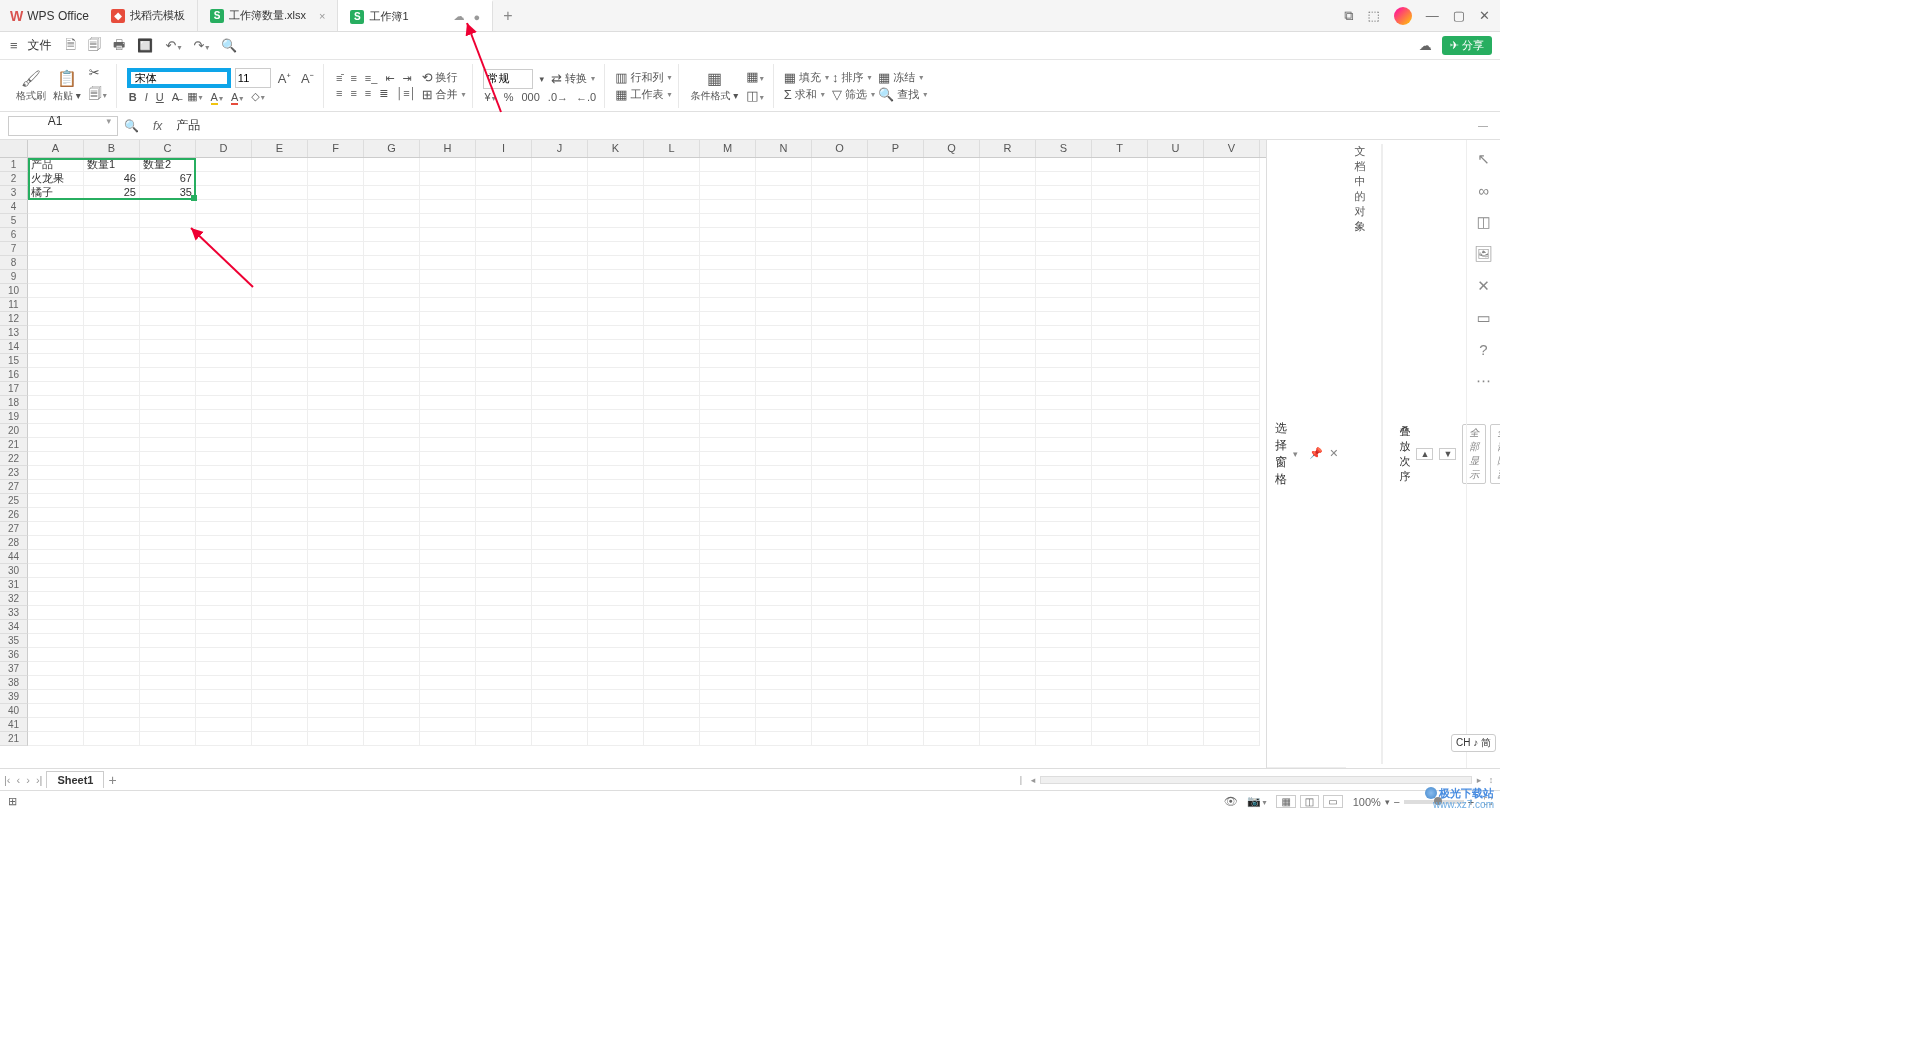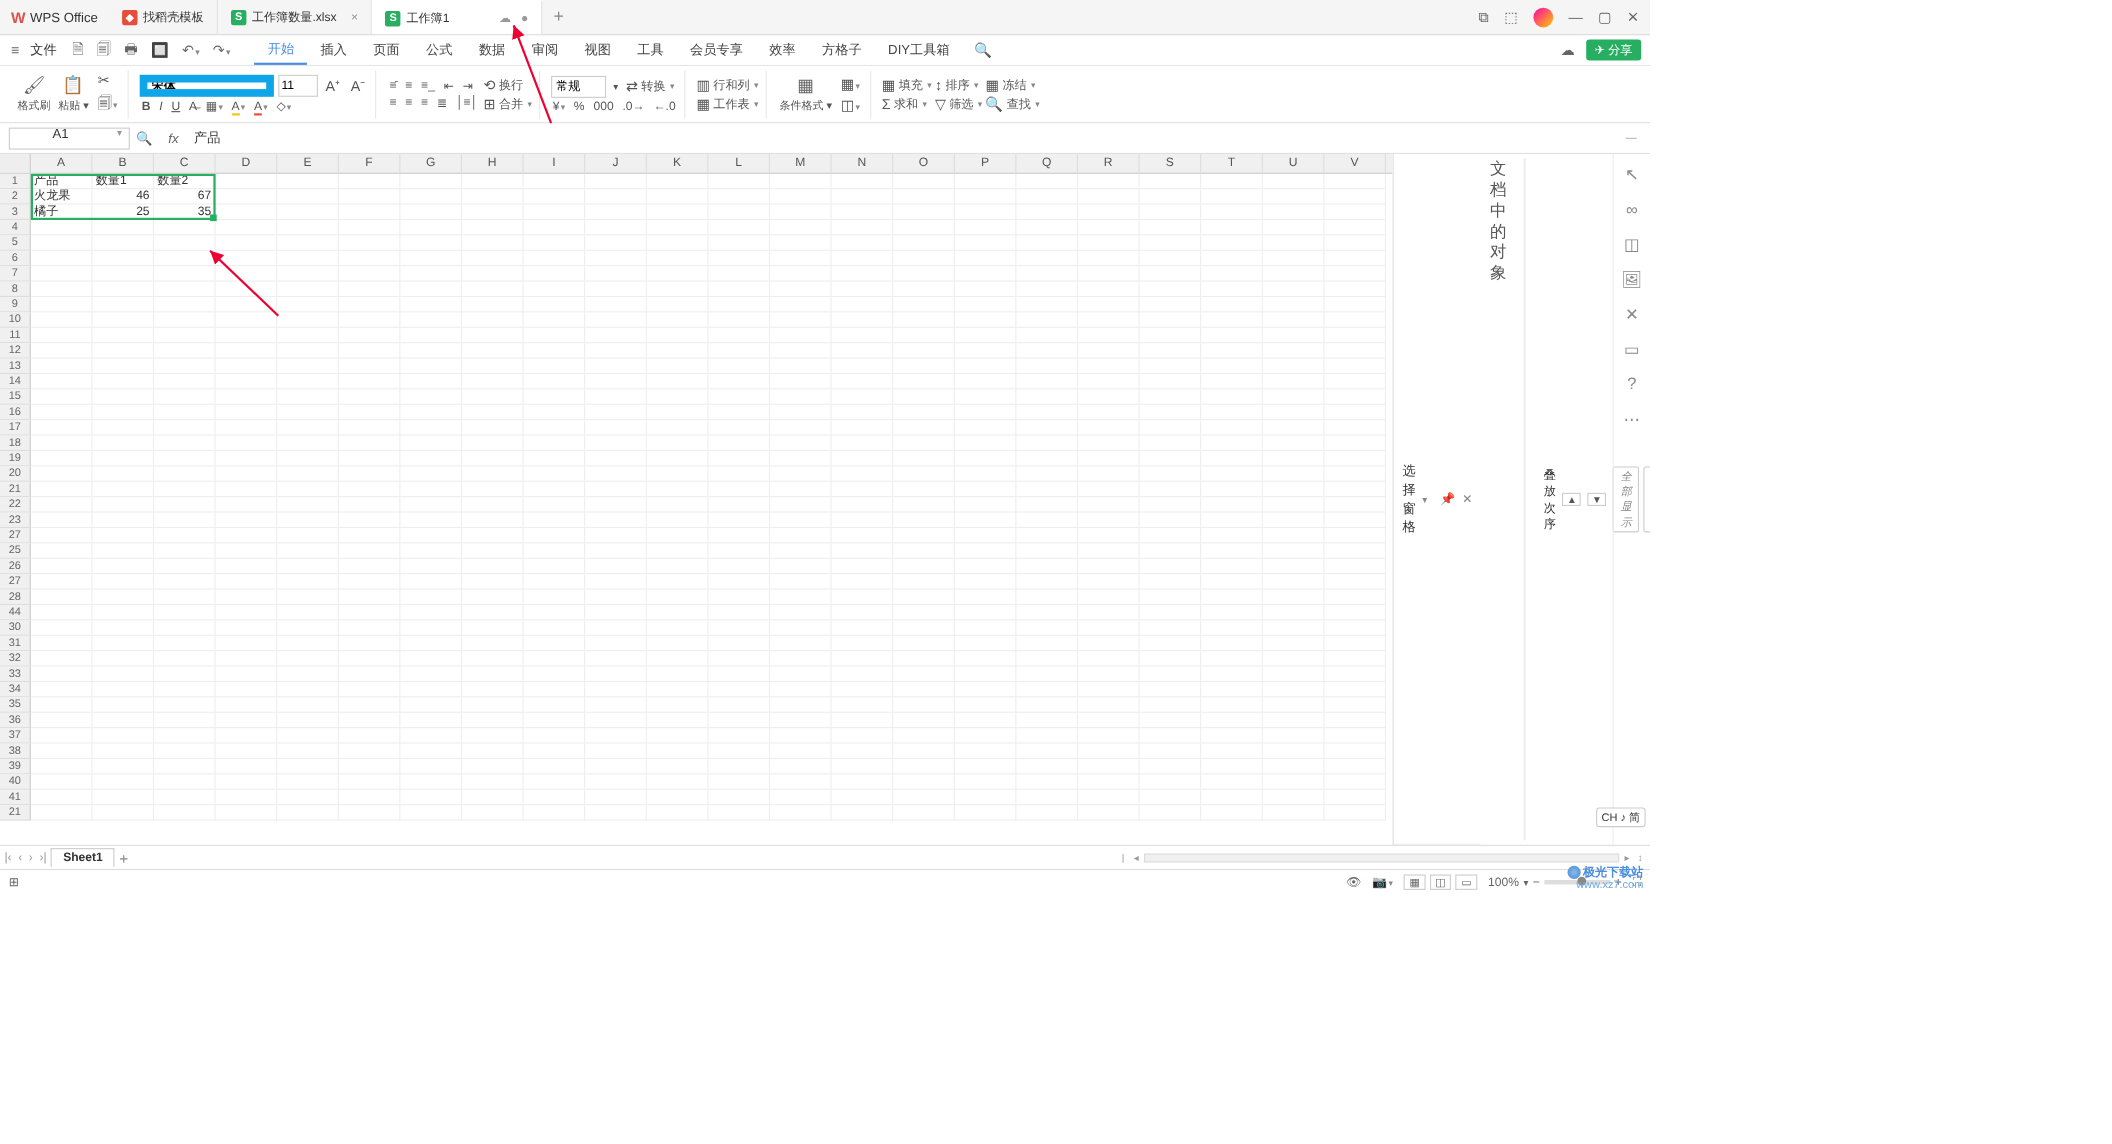--- a/index.html
+++ b/index.html
@@ -36,21 +36,21 @@
 
 .ribbon { height: 52px; display: flex; align-items: center; padding: 2px 8px; border-bottom: 1px solid #e0e0e0; gap: 4px; overflow: hidden; }
 .ribbon-group { display: flex; align-items: center; gap: 3px; padding: 0 6px; border-right: 1px solid #e8e8e8; height: 44px; }
 .ribbon-group:last-child { border-right: none; }
 .rb-col { display: flex; flex-direction: column; align-items: center; gap: 1px; font-size: 10px; color: #555; cursor: pointer; padding: 0 2px; }
 .rb-col .ic { font-size: 16px; color: #666; }
 .rb-btn { font-size: 13px; color: #555; cursor: pointer; padding: 1px 3px; }
 .rb-stack { display: flex; flex-direction: column; gap: 2px; }
 .rb-row { display: flex; gap: 4px; align-items: center; }
 .rb-row.small .rb-btn { font-size: 11px; padding: 0 2px; }
-.font-select { width: 122px; height: 20px; border: 7px solid #0ea5e9; font-size: 11px; padding: 0 4px; font-weight: bold; }
+.font-select { width: 104px; height: 20px; border: 4px solid #0ea5e9; font-size: 11px; padding: 0 4px; }
 .size-select { width: 36px; height: 20px; border: 1px solid #ccc; font-size: 11px; padding: 0 2px; }
 .num-select { width: 50px; height: 20px; border: 1px solid #ccc; font-size: 11px; padding: 0 4px; }
 .rb-drop::after { content: "▾"; font-size: 8px; margin-left: 1px; color: #888; }
 .underline-red { border-bottom: 2px solid #e74c3c; padding-bottom: 0; }
 .underline-yellow { border-bottom: 2px solid #f1c40f; padding-bottom: 0; }
 .lbl-btn { font-size: 11px; color: #555; display: flex; align-items: center; gap: 3px; cursor: pointer; }
 .lbl-btn .ic { font-size: 13px; }
 
 
 .formula-bar { height: 28px; display: flex; align-items: center; border-bottom: 1px solid #e0e0e0; padding: 0 8px; gap: 6px; }
@@ -79,21 +79,21 @@
 .arrow { position: absolute; pointer-events: none; }
 .arrow1 { left: 463px; top: 0; }
 .arrow2 { left: 185px; top: 65px; }
 .arrow svg { overflow: visible; }
 
 
 .side-pane { width: 200px; border-left: 1px solid #ddd; display: flex; flex-direction: row; }
 .side-head { display: flex; align-items: center; padding: 4px 8px; border-bottom: 1px solid #eee; font-size: 12px; gap: 6px; }
 .side-head .spacer { flex: 1; }
 .side-head .pin, .side-head .x { color: #888; font-size: 11px; cursor: pointer; }
-.side-sub { font-size: 15px; color: #555; padding: 4px 8px; }
+.side-sub { font-size: 11px; color: #555; padding: 4px 8px; }
 .side-body { flex: 1; border: 1px solid #eee; margin: 4px 8px; }
 .side-foot { padding: 4px 8px; display: flex; align-items: center; gap: 6px; font-size: 11px; }
 .side-foot .btns { margin-left: auto; display: flex; gap: 4px; font-style: italic; }
 .side-foot .btn { border: 1px solid #ccc; padding: 1px 6px; font-size: 10px; color: #888; border-radius: 2px; }
 
 
 .right-rail { width: 34px; border-left: 1px solid #eee; display: flex; flex-direction: column; align-items: center; gap: 14px; padding-top: 10px; color: #888; }
 .right-rail .ic { font-size: 15px; cursor: pointer; }
 .lang-badge { position: absolute; right: 4px; bottom: 60px; border: 1px solid #ccc; border-radius: 3px; padding: 1px 4px; font-size: 10px; background: #fff; }
 
@@ -158,34 +158,20 @@
   <div class="menu-left">
     <span class="menu-icon">≡</span>
     <span class="file-label">文件</span>
     <span class="menu-icon">🗎</span>
     <span class="menu-icon">🗐</span>
     <span class="menu-icon">🖶</span>
     <span class="menu-icon">🔲</span>
     <span class="menu-icon rb-drop">↶</span>
     <span class="menu-icon rb-drop">↷</span>
   </div>
-  <div class="menu-tabs" id="menu-tabs">
-      <div class="menu-tab active">开始</div>
-      <div class="menu-tab">插入</div>
-      <div class="menu-tab">页面</div>
-      <div class="menu-tab">公式</div>
-      <div class="menu-tab">数据</div>
-      <div class="menu-tab">审阅</div>
-      <div class="menu-tab">视图</div>
-      <div class="menu-tab">工具</div>
-      <div class="menu-tab">会员专享</div>
-      <div class="menu-tab">效率</div>
-      <div class="menu-tab">方格子</div>
-      <div class="menu-tab">DIY工具箱</div>
-    </div>
   <span class="menu-icon" style="margin-left:8px">🔍</span>
   <div class="menubar-right">
     <span class="menu-icon">☁</span>
     <span class="share-btn">✈ <span>分享</span></span>
   </div>
 </div>
 
 <div class="ribbon">
   <div class="ribbon-group">
     <div class="rb-col">

